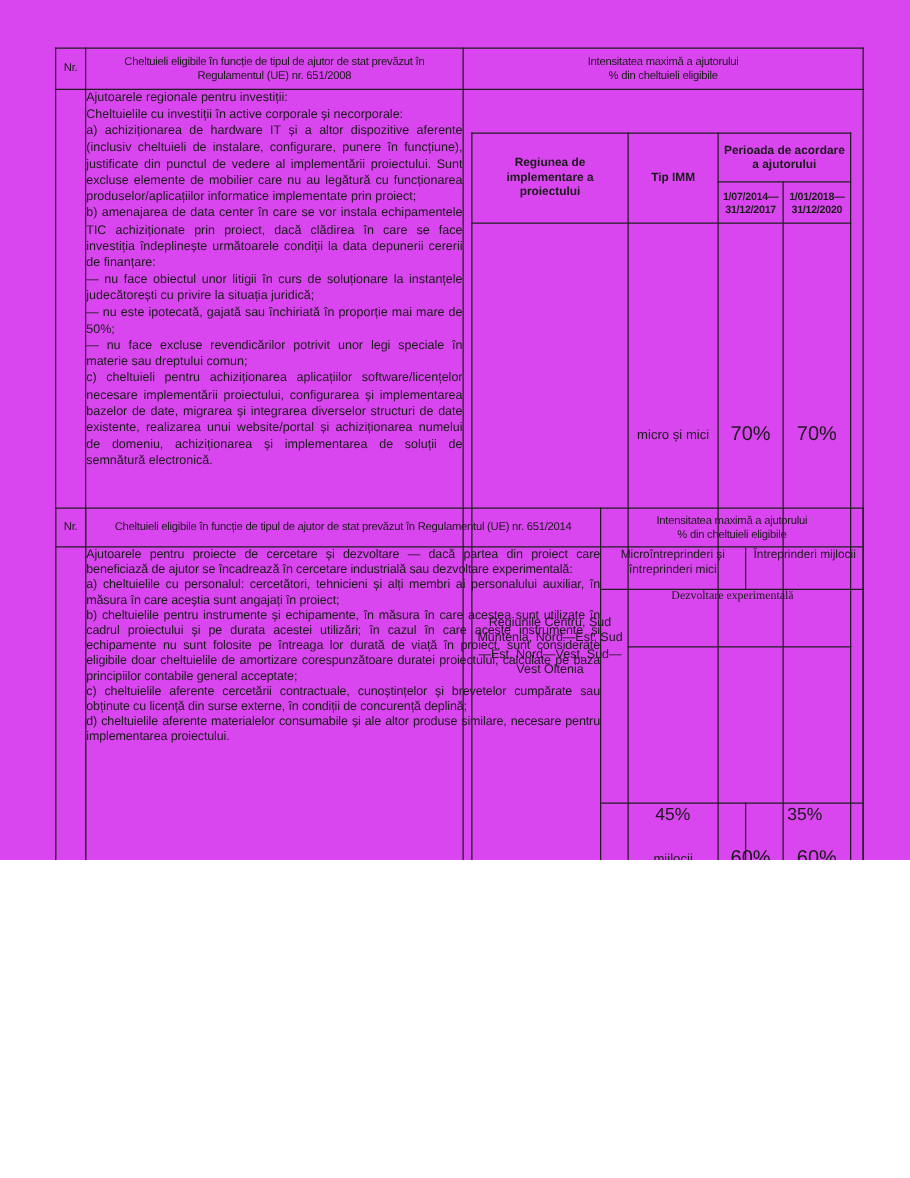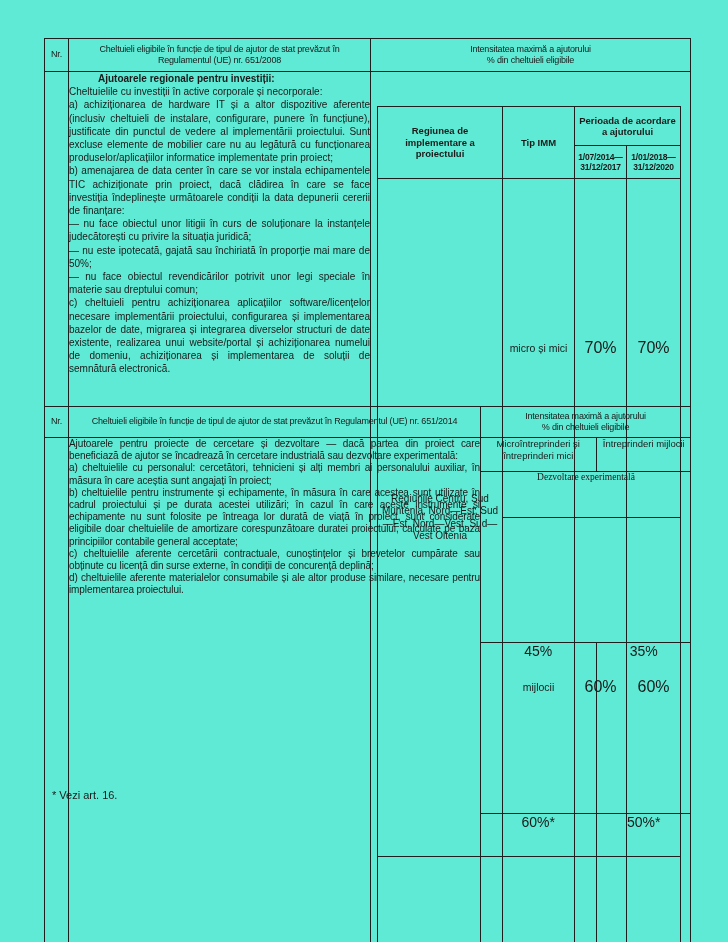--- a/index.html
+++ b/index.html
@@ -1,26 +1,26 @@
 <!DOCTYPE html>
 <html><head>
 <meta charset="utf-8">
 <style>
   html,body{margin:0;padding:0;background:#ffffff;}
-  .page{position:relative;width:728px;height:942px;background:#5eead4;
+  .page{position:relative;width:728px;height:688px;background:#d946ef;
         font-family:"Liberation Sans",sans-serif;color:#1a1a1a;overflow:hidden;}
   table.tbl{position:absolute;border-collapse:collapse;table-layout:fixed;}
   table.tbl th, table.tbl td{border:1.6px solid #1f1f1f;padding:0;vertical-align:top;}
   
   #t1{left:44px;top:38px;width:646px;}
   #t1 .hdr{height:32px;vertical-align:middle;text-align:center;
            font-size:9px;letter-spacing:-0.2px;line-height:11.5px;font-weight:normal;}
   #t1 .body-row td{height:336px;}
   .textcell{padding:2px 5px 2px 6px;font-size:10px;line-height:13.2px;text-align:justify;}
-  .textcell .title{font-weight:bold;margin-left:29px;}
+  .textcell .title{font-weight:normal;}
   .nt1wrap{margin:34px 5px 0 6px;}
   #nt1{border-collapse:collapse;table-layout:fixed;width:303px;}
   #nt1 th,#nt1 td{border:1.6px solid #1f1f1f;vertical-align:middle;text-align:center;padding:1px 2px;}
   #nt1 th{font-weight:bold;font-size:9.5px;line-height:11.5px;}
   #nt1 .dates{font-size:8.5px;line-height:10.5px;letter-spacing:-0.2px;}
   #nt1 .region{font-size:10px;line-height:12.5px;}
   #nt1 .type{font-size:10.5px;}
   #nt1 .val{font-size:16px;margin-left:44px;}
   #nt1 .it{font-style:italic;}
   
@@ -71,21 +71,21 @@
     </tr>
     <tr class="body-row">
       <td></td>
       <td class="textcell">
         <div class="title para">Ajutoarele regionale pentru investiții:</div>
         <div class="para">Cheltuielile cu investiții în active corporale și necorporale:</div>
         <div class="para">a) achiziționarea de hardware IT și a altor dispozitive aferente (inclusiv cheltuieli de instalare, configurare, punere în funcțiune), justificate din punctul de vedere al implementării proiectului. Sunt excluse elemente de mobilier care nu au legătură cu funcționarea produselor/aplicațiilor informatice implementate prin proiect;</div>
         <div class="para">b) amenajarea de data center în care se vor instala echipamentele TIC achiziționate prin proiect, dacă clădirea în care se face investiția îndeplinește următoarele condiții la data depunerii cererii de finanțare:</div>
         <div class="para">— nu face obiectul unor litigii în curs de soluționare la instanțele judecătorești cu privire la situația juridică;</div>
         <div class="para">— nu este ipotecată, gajată sau închiriată în proporție mai mare de 50%;</div>
-        <div class="para">— nu face obiectul revendicărilor potrivit unor legi speciale în materie sau dreptului comun;</div>
+        <div class="para">— nu face excluse revendicărilor potrivit unor legi speciale în materie sau dreptului comun;</div>
         <div class="para">c) cheltuieli pentru achiziționarea aplicațiilor software/licențelor necesare implementării proiectului, configurarea și implementarea bazelor de date, migrarea și integrarea diverselor structuri de date existente, realizarea unui website/portal și achiziționarea numelui de domeniu, achiziționarea și implementarea de soluții de semnătură electronică.</div>
       </td>
       <td>
         <div class="nt1wrap">
           <table id="nt1">
             <colgroup>
                   <col style="width:125px">
                   <col style="width:72px">
                   <col style="width:52px">
                   <col style="width:54px">

